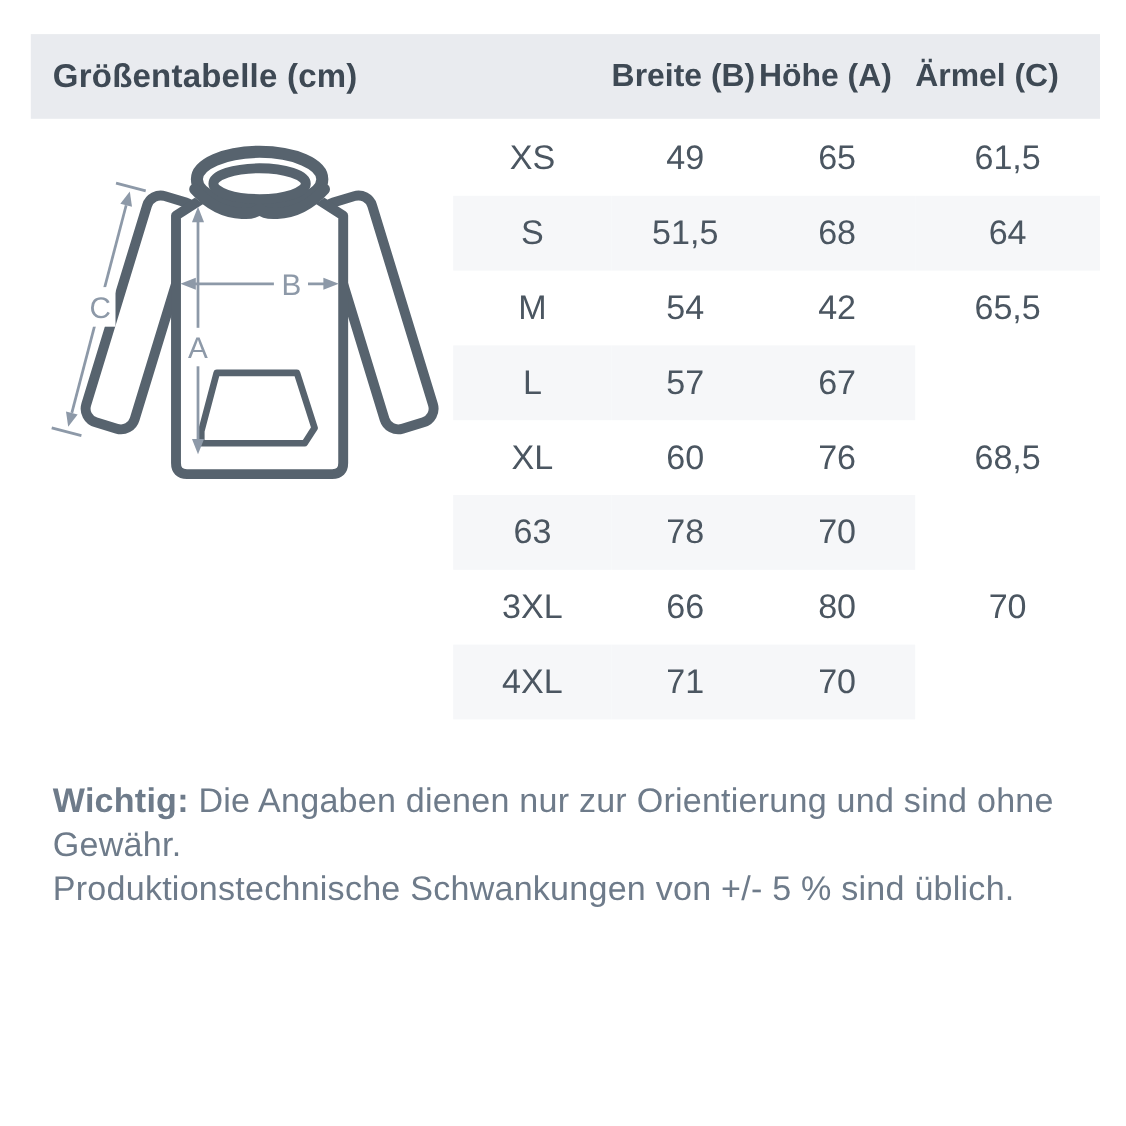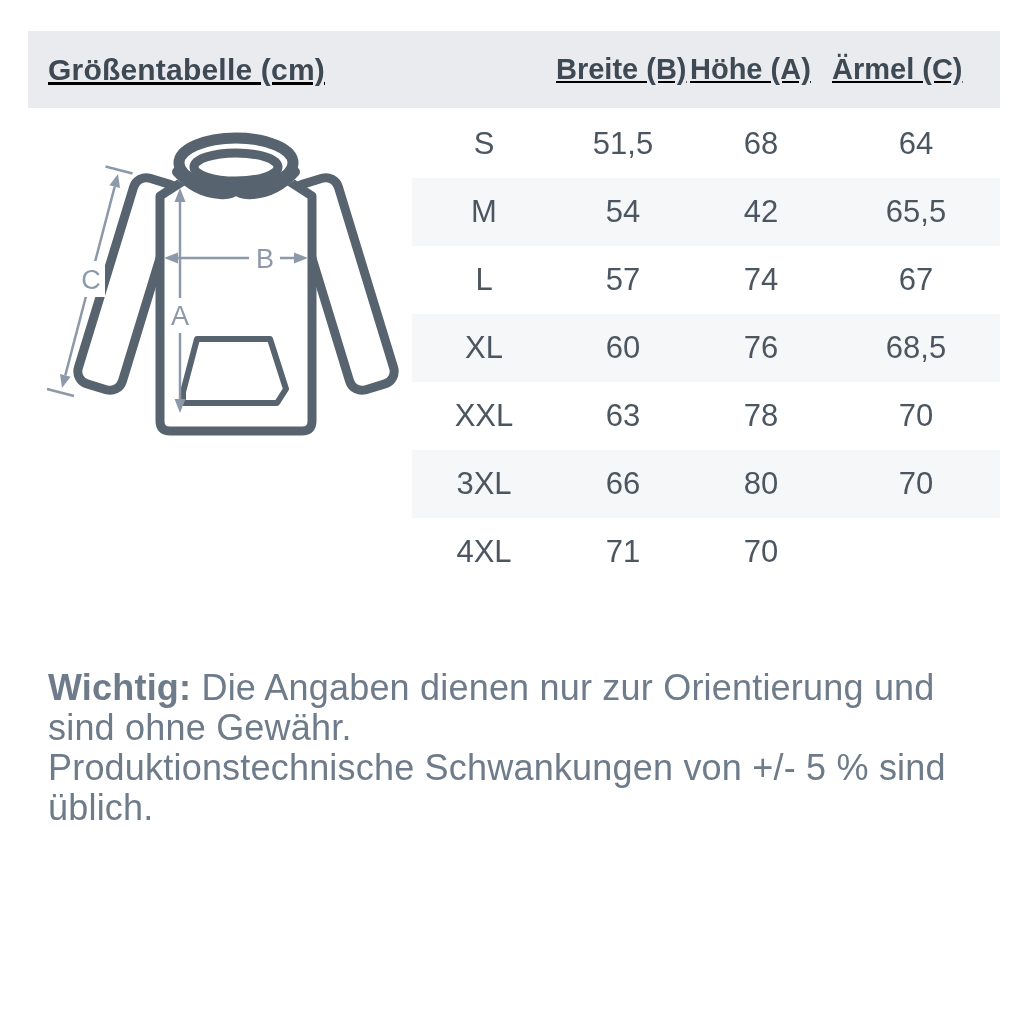--- a/index.html
+++ b/index.html
@@ -15,21 +15,20 @@
   body{
     width:1024px;height:1024px;background:#ffffff;position:relative;
     font-family:"Liberation Sans","DejaVu Sans",sans-serif;
     overflow:hidden;
   }
   .band{
     position:absolute;left:28px;top:31px;width:972px;height:77px;
     background:var(--band-bg);
     display:grid;grid-template-columns:384px 144px 134px 142px 168px;
     align-items:center;
-    text-decoration:underline;
   }
   .band .title{
     grid-column:1 / 3;
     font-size:30px;font-weight:bold;color:var(--heading-text);
     padding-left:20px;letter-spacing:0.2px;
   }
   .band .col-label{
     font-size:29px;font-weight:bold;color:var(--heading-text);
     text-align:left;white-space:nowrap;
   }
@@ -52,68 +51,73 @@
   .outline-stroke{stroke:var(--outline);fill:#ffffff;}
   .outline-line{stroke:var(--outline);fill:none;}
   .arrow-line{stroke:var(--arrow);stroke-width:2.5;fill:none;}
   .arrow-head{fill:var(--arrow);stroke:none;}
   .dim-label{
     fill:var(--arrow);font-size:27px;
     font-family:"Liberation Sans","DejaVu Sans",sans-serif;
   }
   .label-bg{fill:#ffffff;stroke:none;}
   .footer{
-    position:absolute;left:48px;top:668px;width:940px;
-    font-size:36px;line-height:40px;color:var(--footer-text);
+    position:absolute;left:48px;top:708px;width:940px;
+    font-size:31px;line-height:40px;color:var(--footer-text);
     letter-spacing:0.2px;
   }
   .footer .important{font-weight:bold;}
 </style>
 </head>
 <body>
 
 <div class="band">
   <div class="title">Größentabelle (cm)</div>
   <div class="col-label">Breite (B)</div>
   <div class="col-label">Höhe (A)</div>
   <div class="col-label">Ärmel (C)</div>
 </div>
 
 <div class="table">
+    <div class="row">
+      <div class="cell spacer"></div>
+      <div class="cell">XS</div>
+      <div class="cell">49</div>
+      <div class="cell">65</div>
+      <div class="cell">61,5</div>
+    </div>
     <div class="row">
       <div class="cell spacer"></div>
       <div class="cell">S</div>
       <div class="cell">51,5</div>
       <div class="cell">68</div>
       <div class="cell">64</div>
     </div>
     <div class="row">
       <div class="cell spacer"></div>
       <div class="cell">M</div>
       <div class="cell">54</div>
       <div class="cell">42</div>
       <div class="cell">65,5</div>
     </div>
     <div class="row">
       <div class="cell spacer"></div>
       <div class="cell">L</div>
       <div class="cell">57</div>
-      <div class="cell">74</div>
       <div class="cell">67</div>
     </div>
     <div class="row">
       <div class="cell spacer"></div>
       <div class="cell">XL</div>
       <div class="cell">60</div>
       <div class="cell">76</div>
       <div class="cell">68,5</div>
     </div>
     <div class="row">
       <div class="cell spacer"></div>
-      <div class="cell">XXL</div>
       <div class="cell">63</div>
       <div class="cell">78</div>
       <div class="cell">70</div>
     </div>
     <div class="row">
       <div class="cell spacer"></div>
       <div class="cell">3XL</div>
       <div class="cell">66</div>
       <div class="cell">80</div>
       <div class="cell">70</div>

